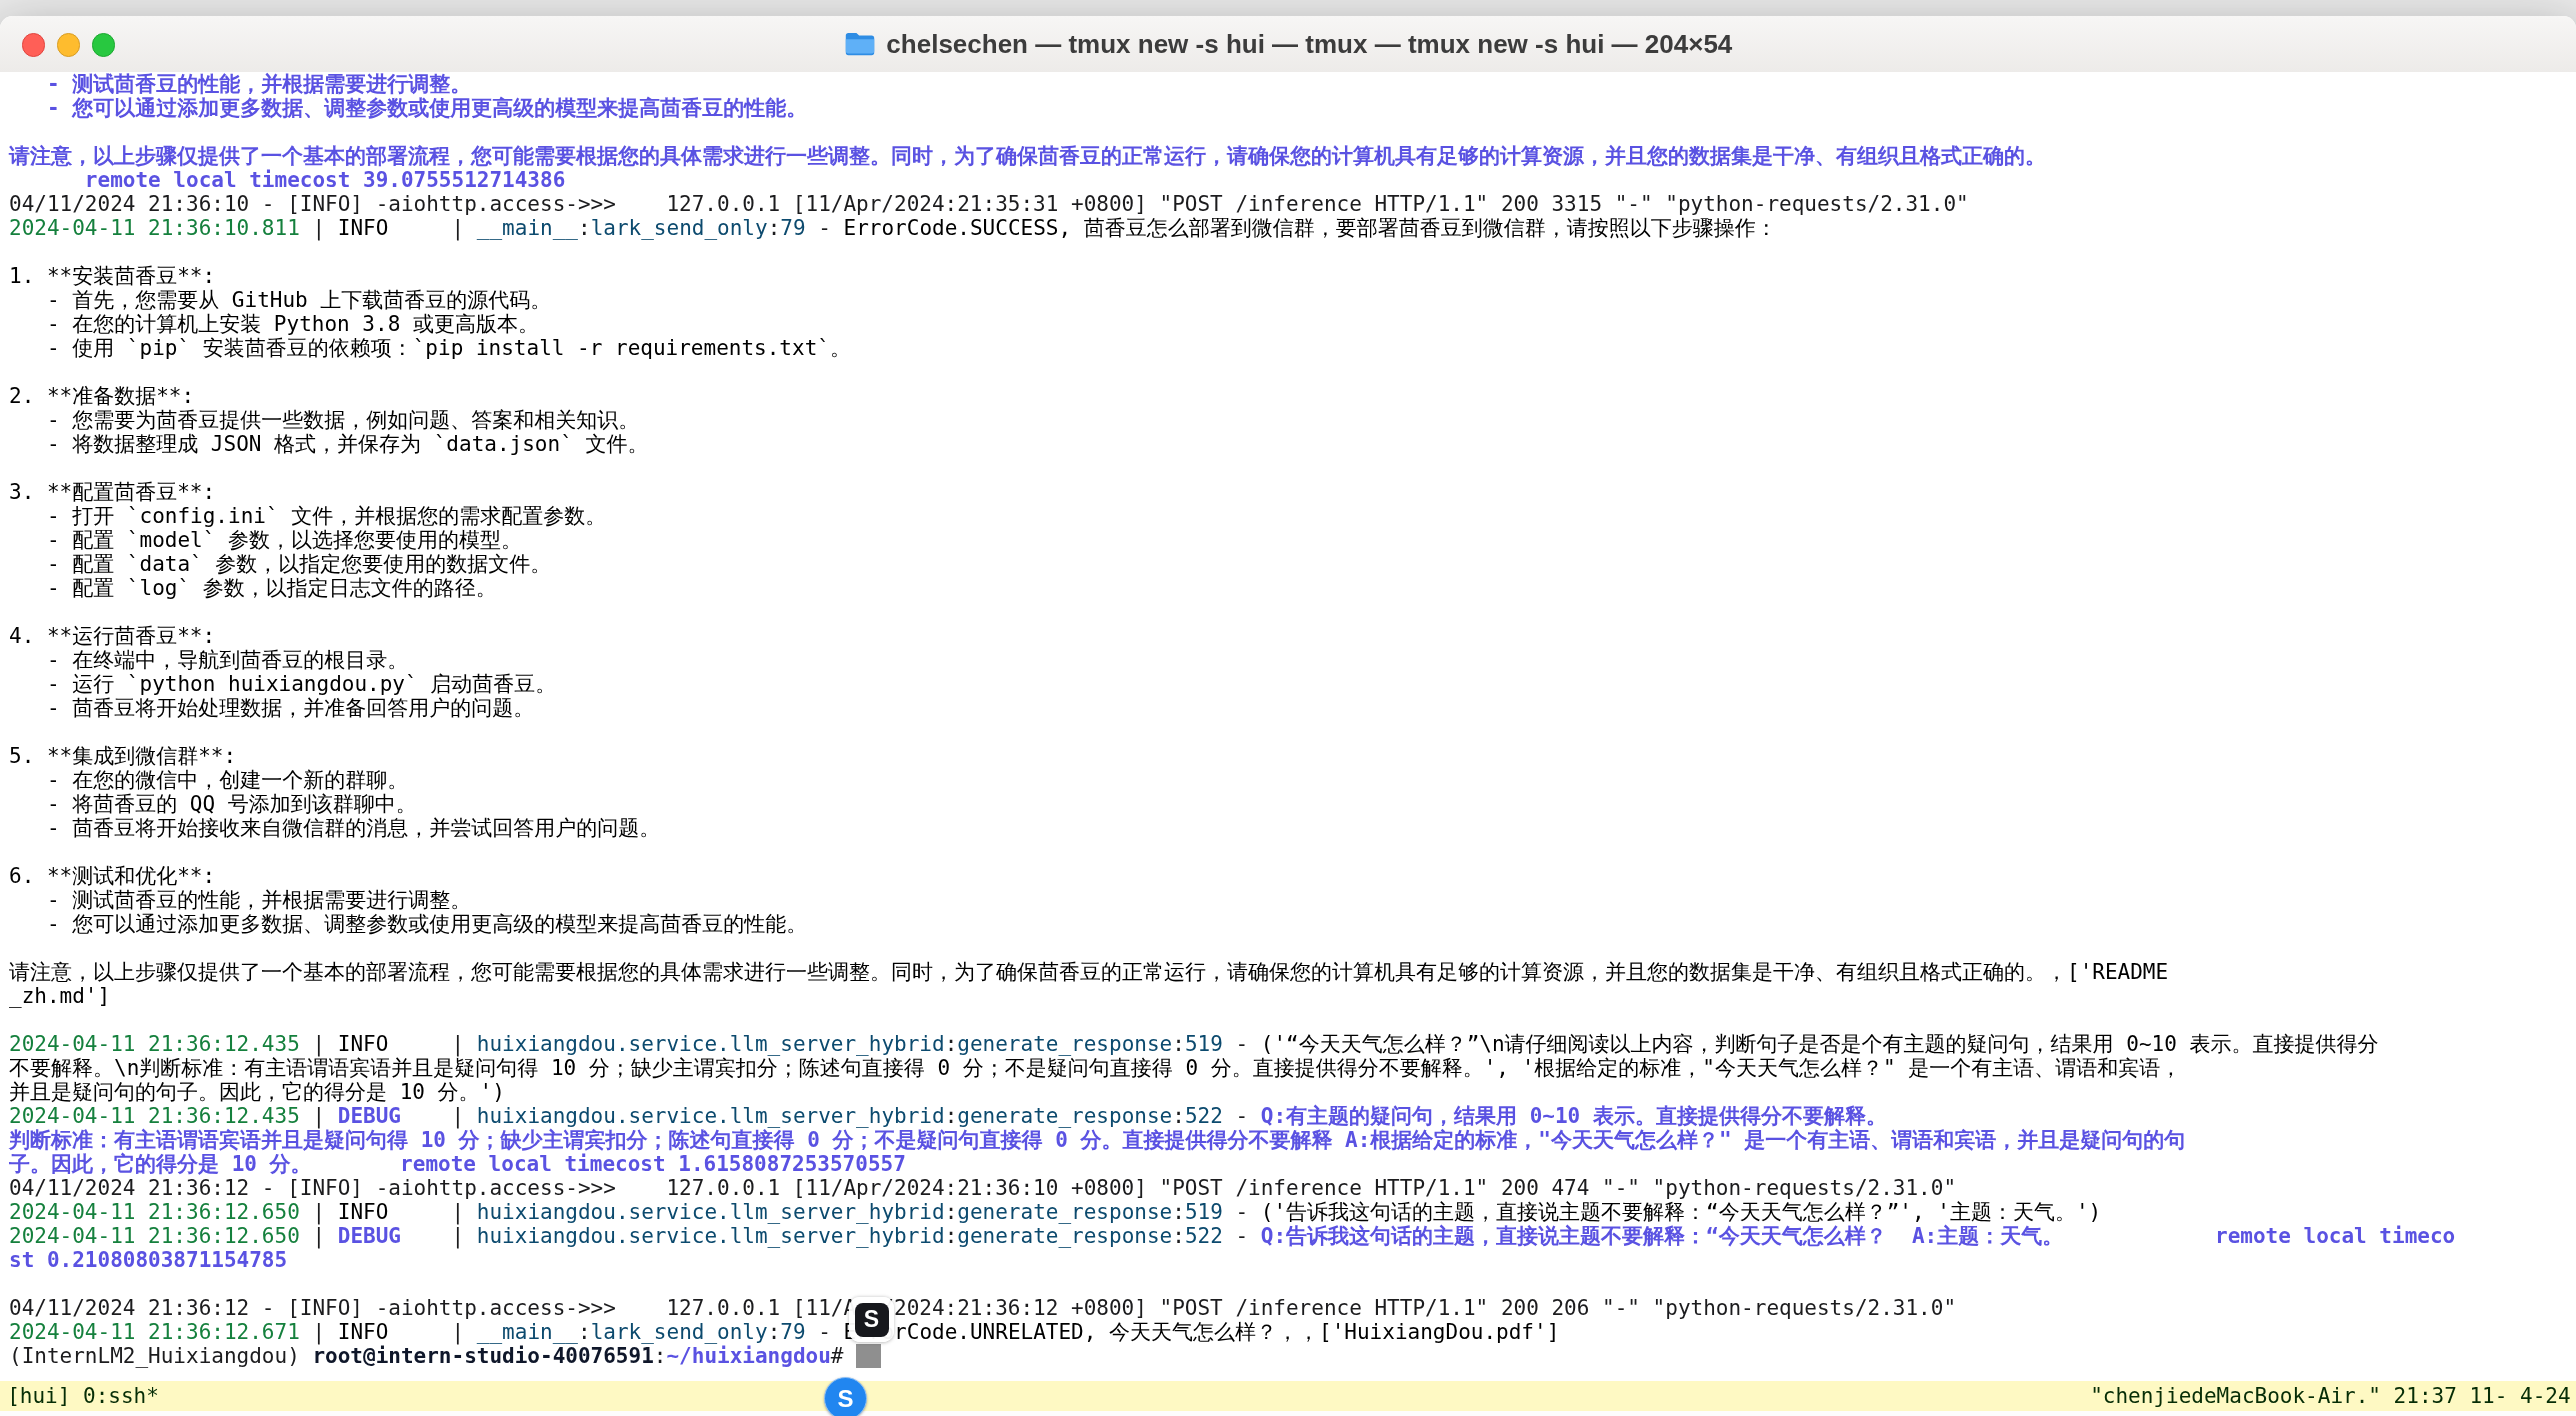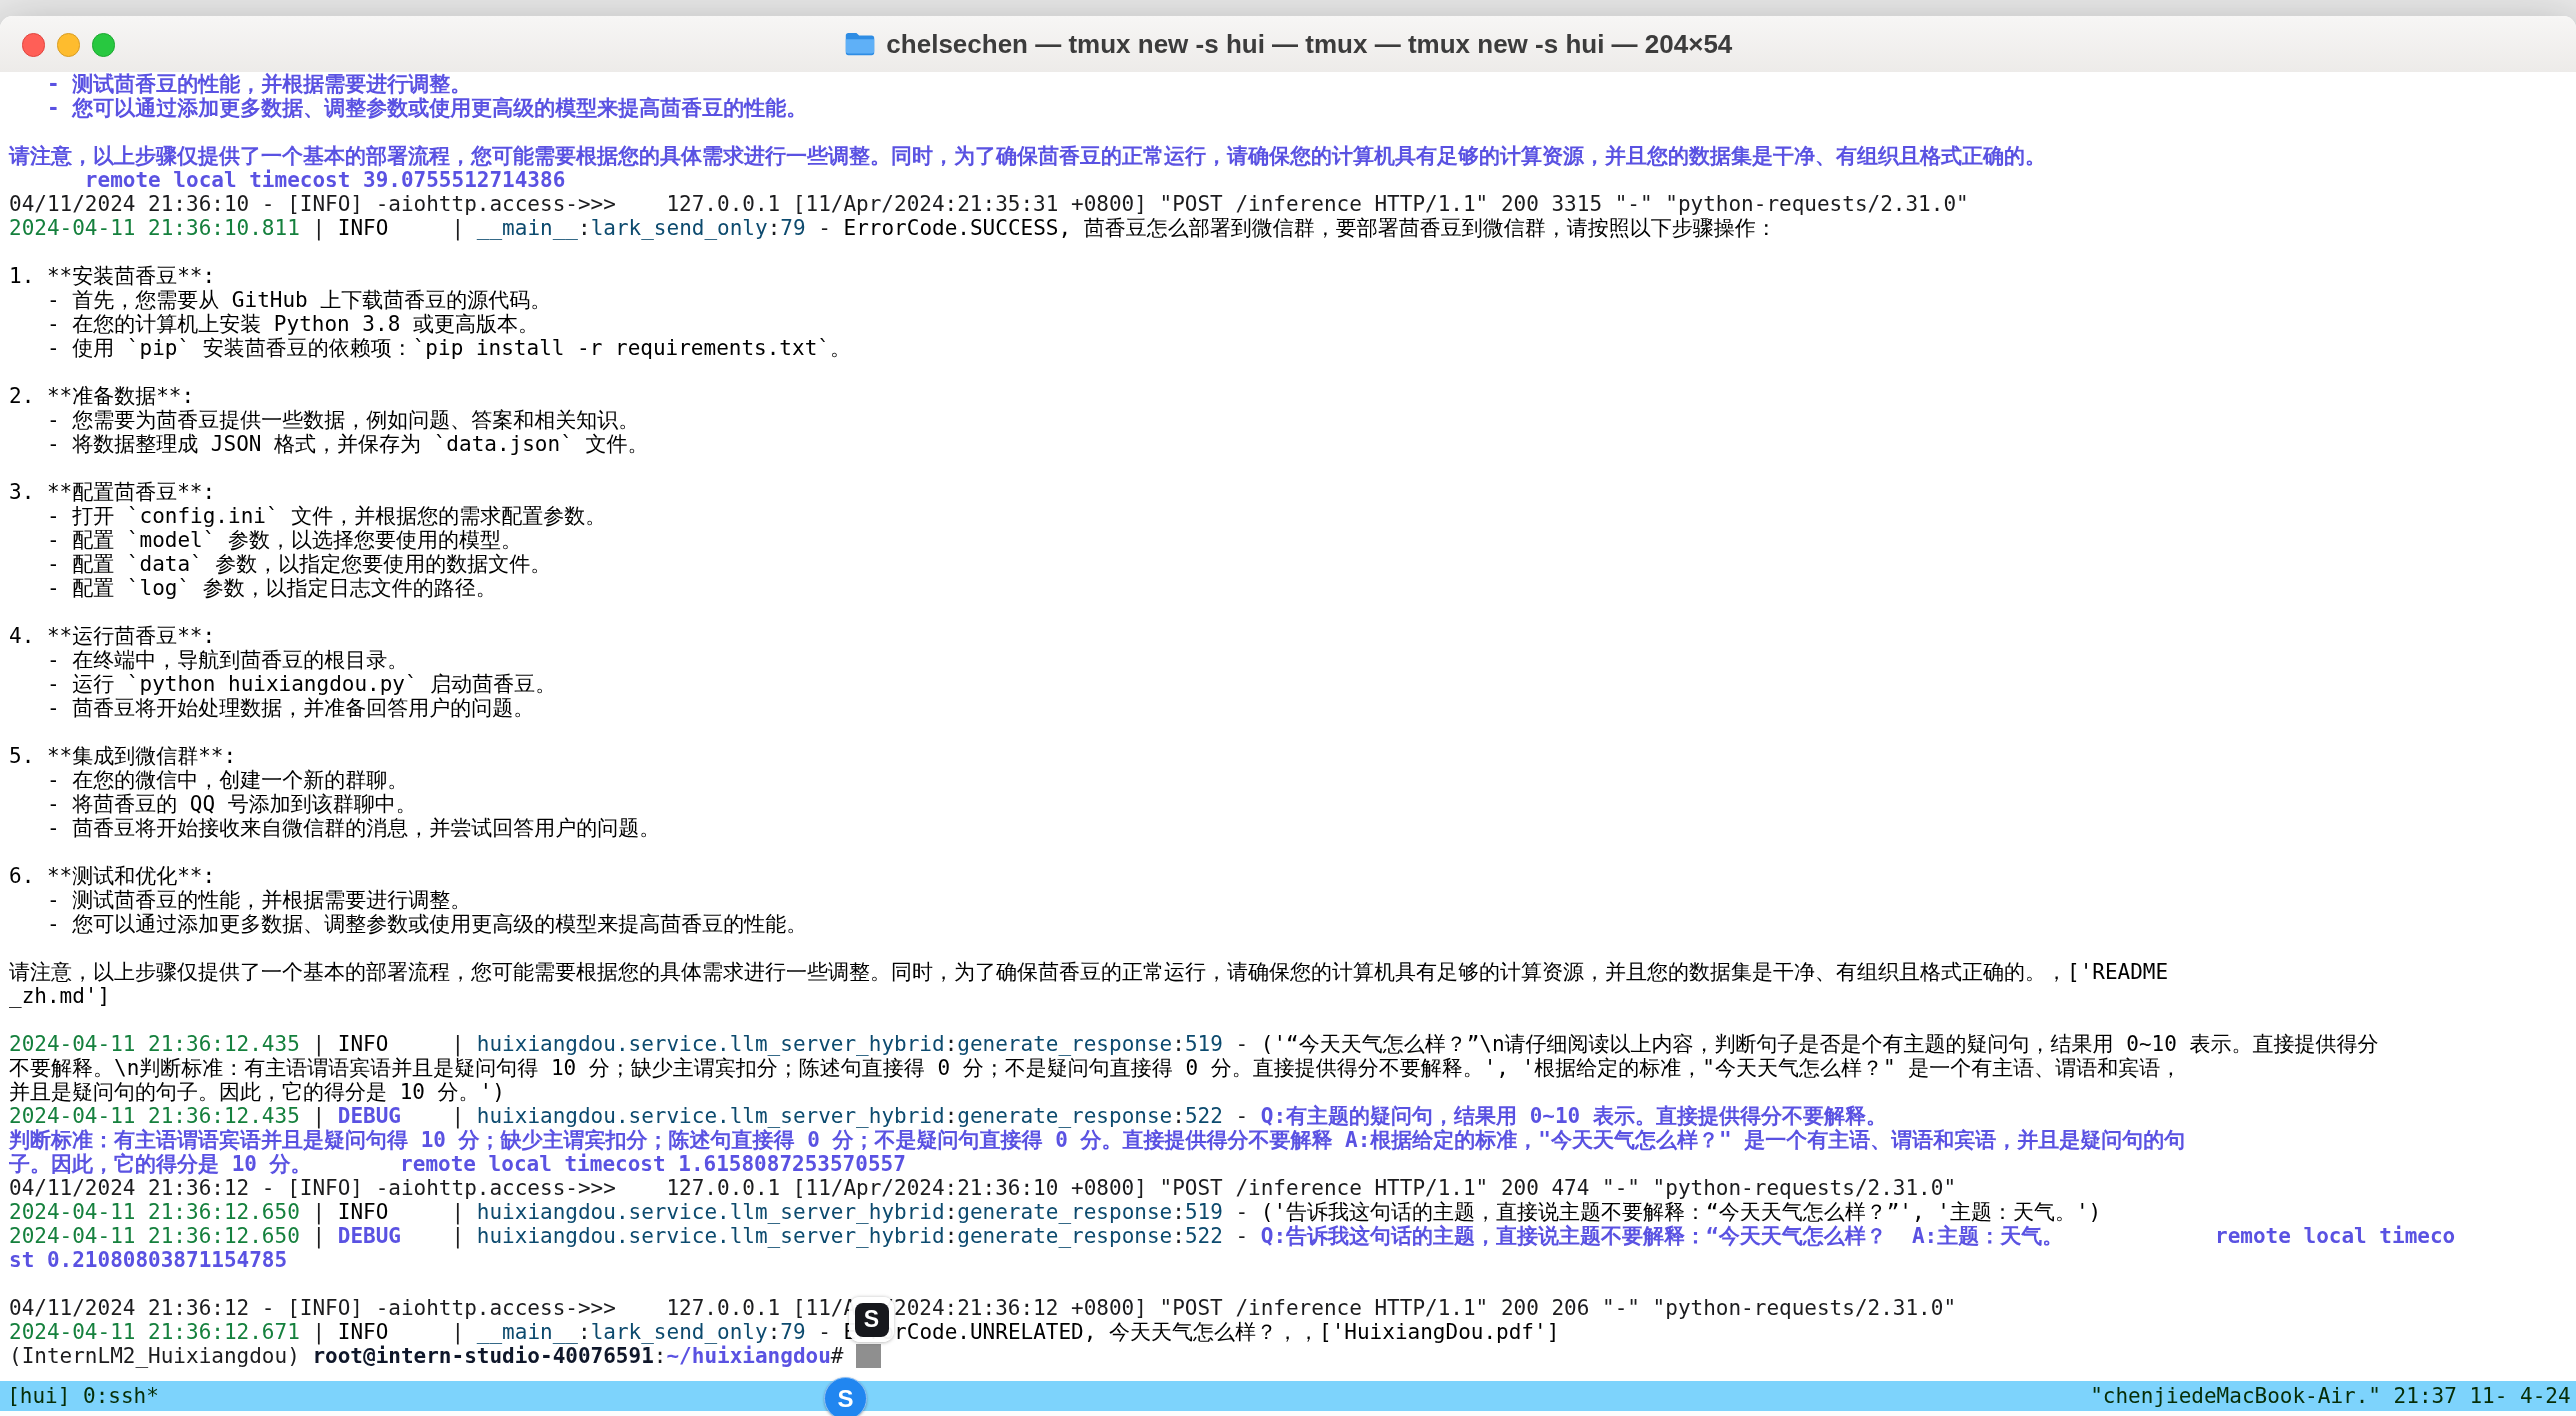--- a/index.html
+++ b/index.html
@@ -21,21 +21,21 @@
            line-height:24px;white-space:pre;overflow:hidden;background:#ffffff;}
   .line{height:24px;}
   .k{color:#1c1c1e;text-align:right;}
   .b{color:#000000;font-weight:400;}
   .g{color:#15803d;}
   .gb{color:#0f172a;font-weight:700;}
   .c{color:#0c4a6e;}
   .p{color:#5a52e2;font-weight:700;}
   .cur{background:#8f8f8f;color:#8f8f8f;}
   
-  .statusbar{position:absolute;left:0;top:1365px;width:2576px;height:30px;background:#7dd3fc;
+  .statusbar{position:absolute;left:0;top:1365px;width:2576px;height:30px;background:#fef9c3;
              font-family:"DejaVu Sans Mono","Liberation Mono",monospace;font-size:21px;
              color:#062d06;display:flex;align-items:center;}
   .status-left{padding-left:7.2px;}
   .status-right{position:absolute;right:5.4px;top:0;height:30px;display:flex;align-items:center;}
   
   .sogou-dark-wrap{position:absolute;left:849px;top:1281px;width:45px;height:45px;border-radius:10.7px;
                    background:rgba(255,255,255,.95);box-shadow:0 0.9px 3.6px rgba(0,0,0,.25);
                    display:flex;align-items:center;justify-content:center;}
   .sogou-dark{width:34px;height:34px;border-radius:8px;background:#17181d;color:#fff;
               display:flex;align-items:center;justify-content:center;

